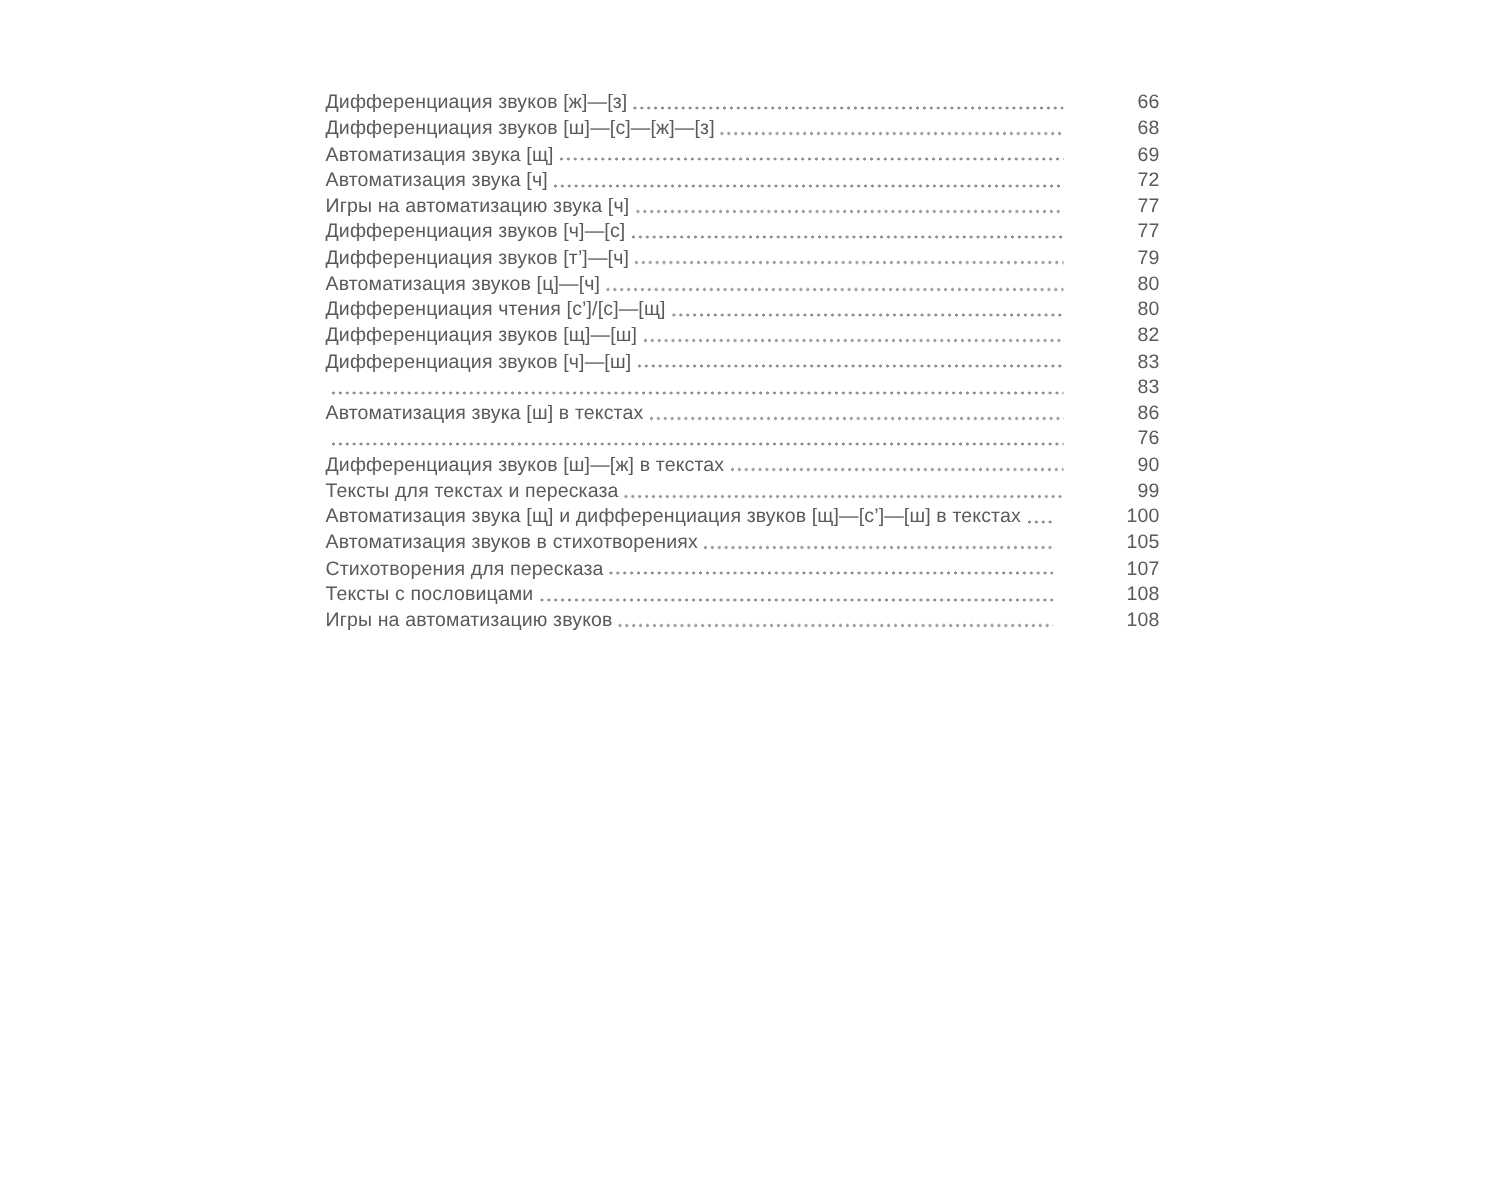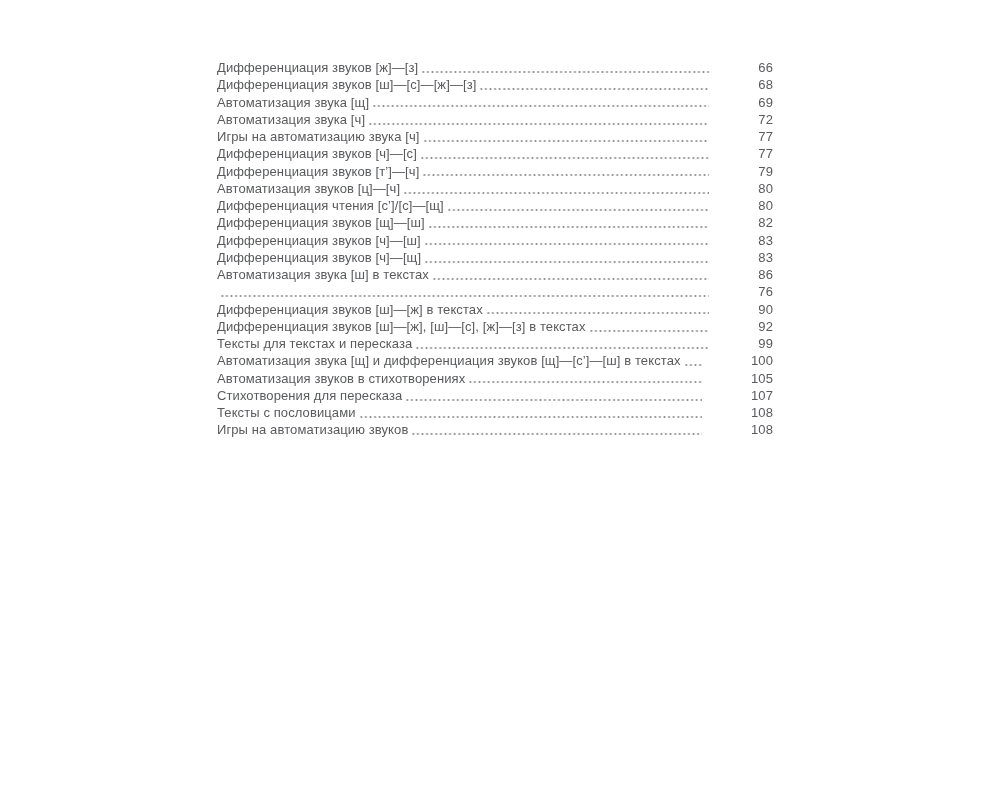--- a/index.html
+++ b/index.html
@@ -116,21 +116,20 @@
     <span class="toc-page">82</span>
   </div>
 
   <div class="toc-row">
     <span class="toc-title">Дифференциация звуков [ч]—[ш]</span>
     <span class="toc-dots"></span>
     <span class="toc-page">83</span>
   </div>
 
   <div class="toc-row">
-    <span class="toc-title">Дифференциация звуков [ч]—[щ]</span>
     <span class="toc-dots"></span>
     <span class="toc-page">83</span>
   </div>
 
   <div class="toc-row">
     <span class="toc-title">Автоматизация звука [ш] в текстах</span>
     <span class="toc-dots"></span>
     <span class="toc-page">86</span>
   </div>
 
@@ -138,25 +137,20 @@
     <span class="toc-dots"></span>
     <span class="toc-page">76</span>
   </div>
 
   <div class="toc-row">
     <span class="toc-title">Дифференциация звуков [ш]—[ж] в текстах</span>
     <span class="toc-dots"></span>
     <span class="toc-page">90</span>
   </div>
 
-  <div class="toc-row">
-    <span class="toc-title">Дифференциация звуков [ш]—[ж], [ш]—[с], [ж]—[з] в текстах</span>
-    <span class="toc-dots"></span>
-    <span class="toc-page">92</span>
-  </div>
 
   <div class="toc-row">
     <span class="toc-title">Тексты для текстах и пересказа</span>
     <span class="toc-dots"></span>
     <span class="toc-page">99</span>
   </div>
 
   <div class="toc-row">
     <span class="toc-title">Автоматизация звука [щ] и дифференциация звуков [щ]—[с’]—[ш] в текстах</span>
     <span class="toc-dots"></span>

